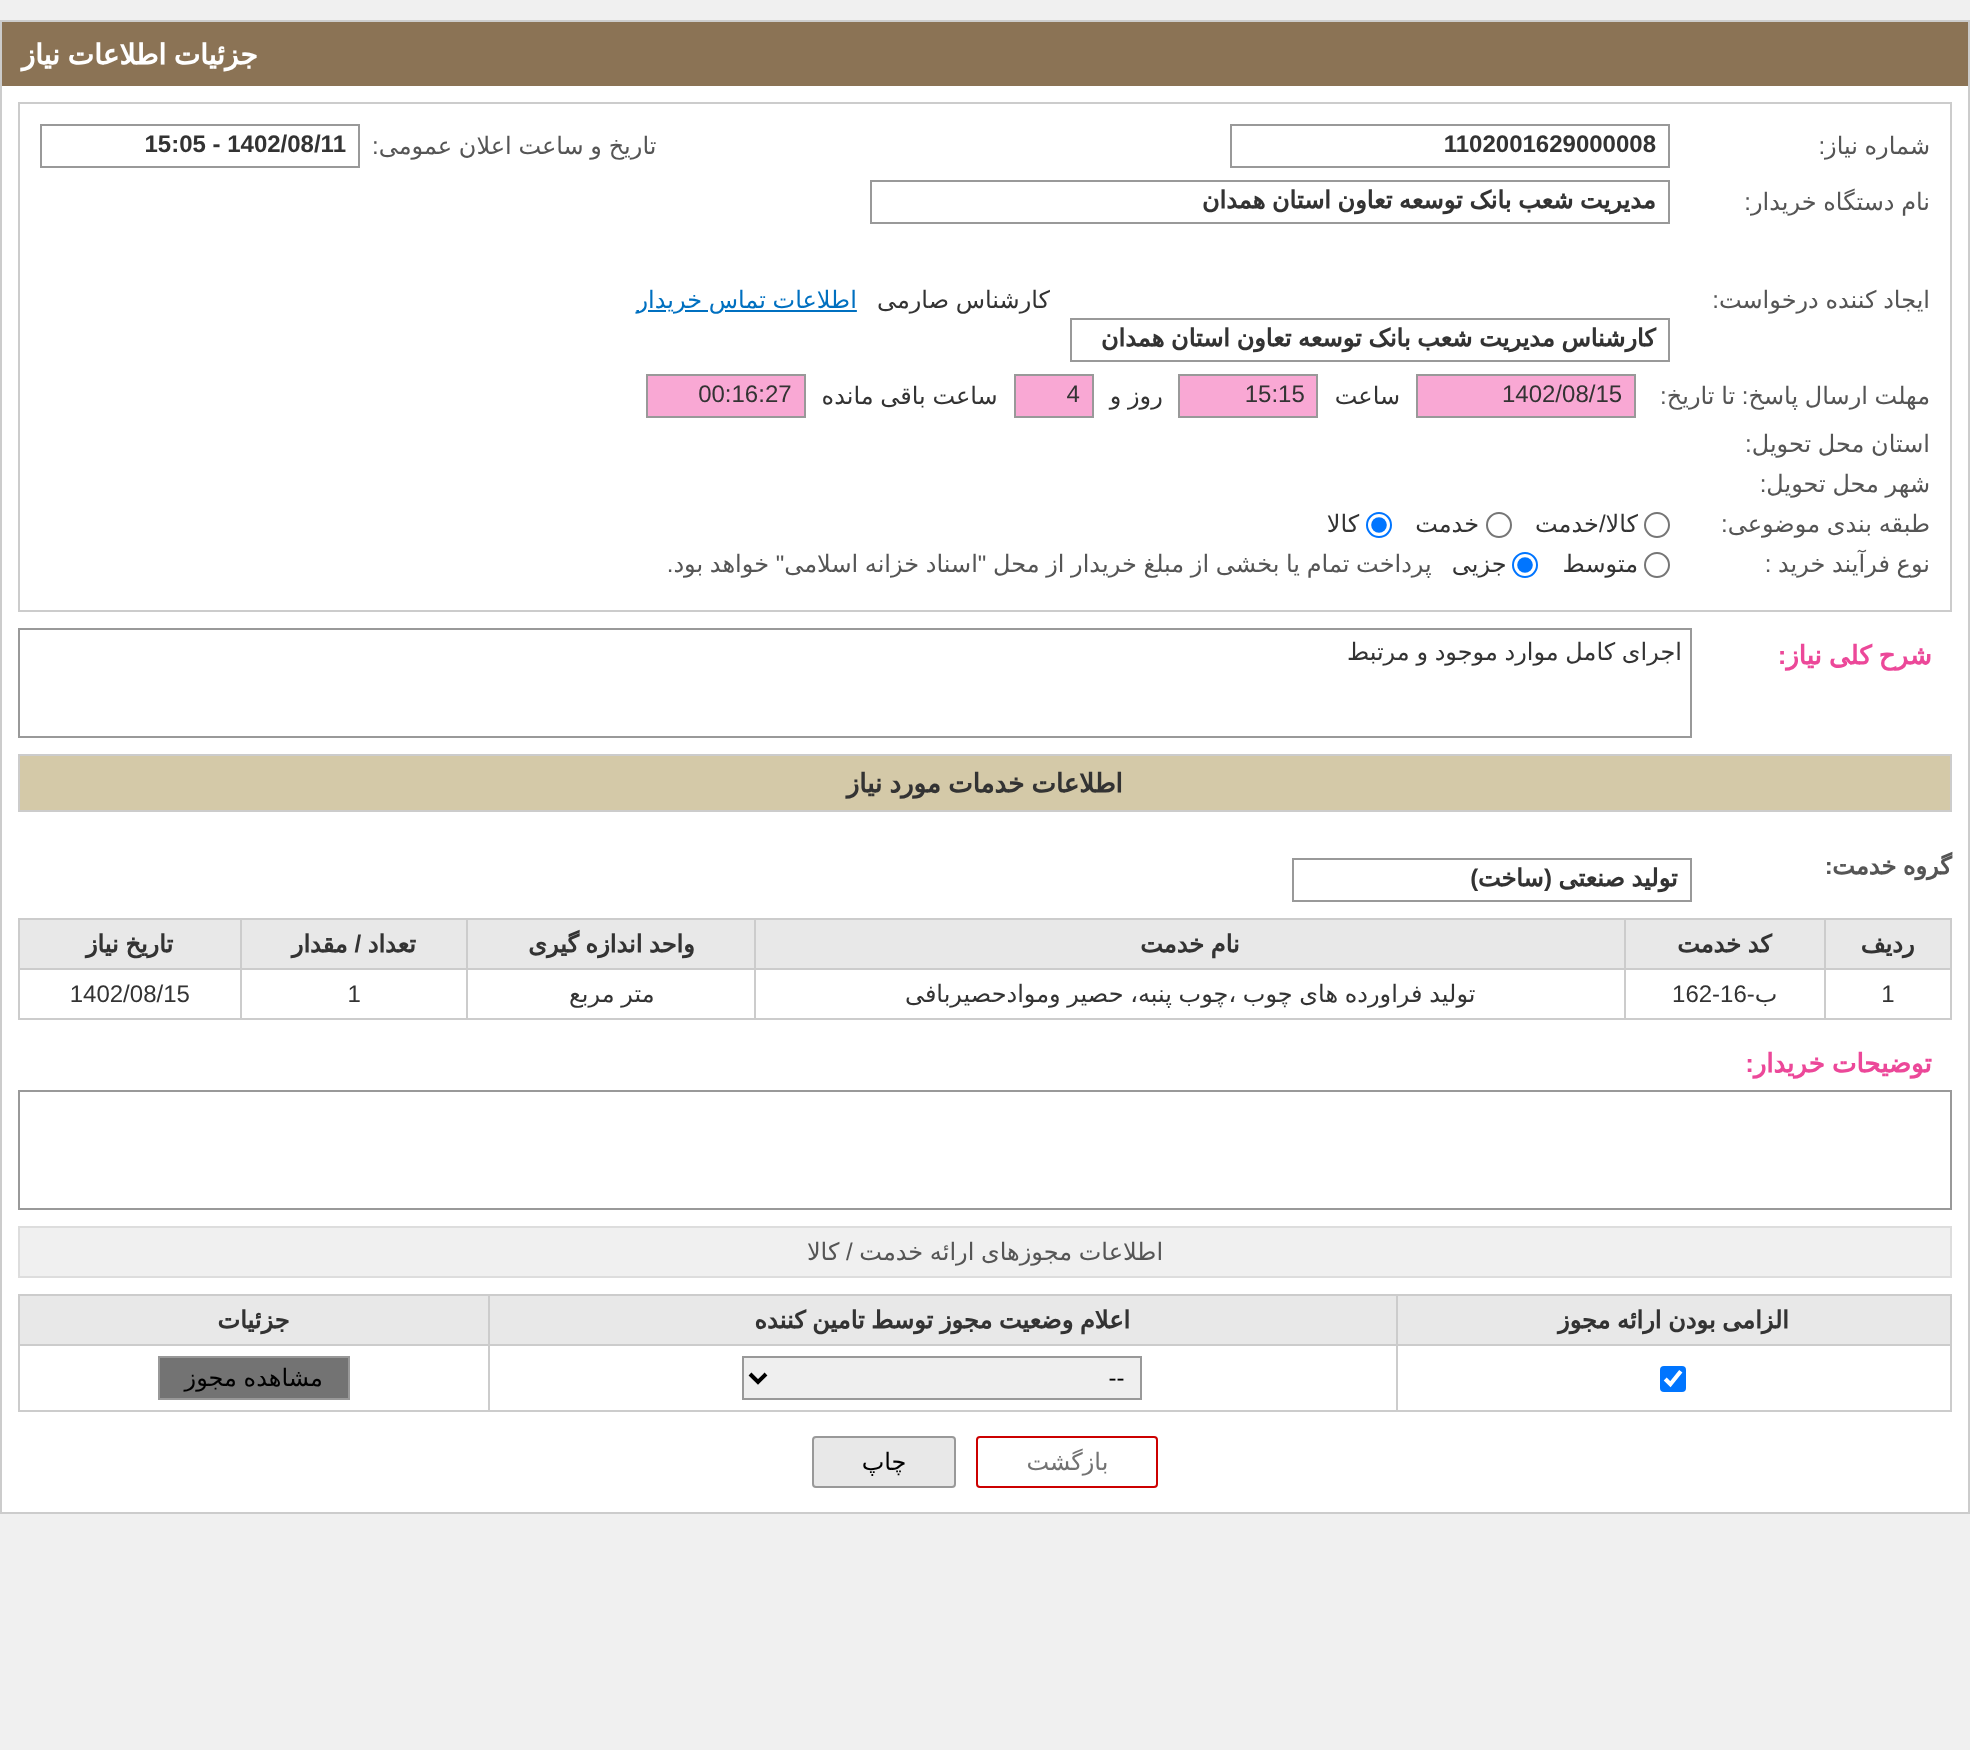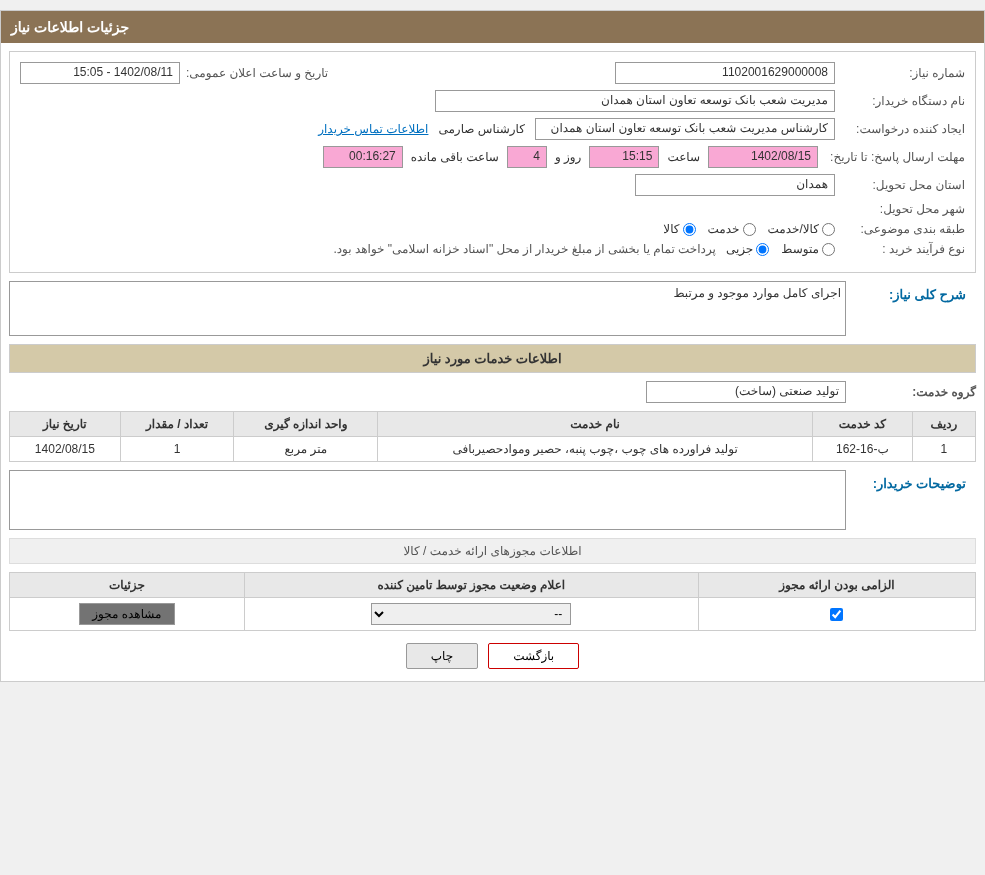--- a/index.html
+++ b/index.html
@@ -42,20 +42,21 @@
       padding-left: 8px;
       font-size: 12px;
     }
     .value-box {
       border: 1px solid #999;
       background: #fff;
       padding: 2px 6px;
       min-height: 22px;
       min-width: 200px;
       font-size: 12px;
+      font-weight: bold;
     }
     .value-box-sm {
       border: 1px solid #999;
       background: #f9a8d4;
       padding: 2px 6px;
       min-height: 22px;
       font-size: 12px;
     }
     .link-blue {
       color: #0070c0;
@@ -116,21 +117,21 @@
     .info-section-header {
       background: #d4c9a8;
       text-align: center;
       padding: 6px;
       font-weight: bold;
       font-size: 13px;
       margin: 8px 8px 0 8px;
       border: 1px solid #ccc;
     }
     .desc-label {
-      color: #0369a1;
+      color: #ec4899;
       font-size: 13px;
       font-weight: bold;
       padding: 6px 10px;
       min-width: 130px;
       text-align: right;
     }
     .buttons-row {
       display: flex;
       justify-content: center;
       gap: 10px;
@@ -143,21 +144,21 @@
       cursor: pointer;
       border: 1px solid #999;
       border-radius: 2px;
     }
     .btn-print {
       background: #e8e8e8;
     }
     .btn-back {
       background: #fff;
       border-color: #cc0000;
-      color: #000000;
+      color: #737373;
     }
     .separator-row {
       background: #f0f0f0;
       border: 1px solid #ddd;
       padding: 5px 10px;
       font-size: 12px;
       text-align: center;
       margin: 4px 8px;
       color: #555;
     }
@@ -201,39 +202,38 @@
       <span class="value-box" style="min-width:160px;">1402/08/11 - 15:05</span>
     </div>
 
     <div class="row">
       <span class="label">نام دستگاه خریدار:</span>
       <span class="value-box" style="min-width:400px;">مدیریت شعب بانک توسعه تعاون استان همدان</span>
     </div>
 
     <div class="row">
       <span class="label">ایجاد کننده درخواست:</span>
-      <span class="value-box" style="min-width:300px;">کارشناس مدیریت شعب بانک توسعه تعاون استان همدان</span>
+      <span class="value-box" style="min-width:300px;margin-top:41px;">کارشناس مدیریت شعب بانک توسعه تعاون استان همدان</span>
       <span style="padding: 0 10px;">کارشناس صارمی</span>
       <span class="link-blue">اطلاعات تماس خریدار</span>
     </div>
 
     <div class="row date-row">
       <span class="label">مهلت ارسال پاسخ: تا تاریخ:</span>
       <span class="value-box-sm" style="min-width:110px; padding:2px 6px;">1402/08/15</span>
       <span class="inline-label">ساعت</span>
       <span class="value-box-sm" style="min-width:70px;">15:15</span>
       <span class="inline-label">روز و</span>
       <span class="value-box-sm" style="min-width:40px;">4</span>
       <span class="inline-label">ساعت باقی مانده</span>
       <span class="value-box-sm" style="min-width:80px;">00:16:27</span>
     </div>
 
     <div class="row">
       <span class="label">استان محل تحویل:</span>
-      <span class="value-box" style="min-width:200px;">همدان</span>
     </div>
 
     <div class="row">
       <span class="label">شهر محل تحویل:</span>
     </div>
 
     <div class="row">
       <span class="label">طبقه بندی موضوعی:</span>
       <div class="radio-group">
         <div class="radio-item">
@@ -272,21 +272,21 @@
     <span class="desc-label">شرح کلی نیاز:</span>
     <div style="flex:1; border:1px solid #999; min-height:55px; padding:4px; font-size:12px; background:#fff;">
       <span>اجرای کامل موارد موجود و مرتبط</span>
     </div>
   </div>
 
   <div class="info-section-header">اطلاعات خدمات مورد نیاز</div>
 
   <div class="row" style="margin:8px;">
     <span class="label" style="font-weight:bold;">گروه خدمت:</span>
-    <span class="value-box" style="min-width:200px;">تولید صنعتی (ساخت)</span>
+    <span class="value-box" style="min-width:200px;margin-top:15px;">تولید صنعتی (ساخت)</span>
   </div>
 
   <div class="table-section">
     <table>
       <thead>
         <tr>
           <th>ردیف</th>
           <th>کد خدمت</th>
           <th>نام خدمت</th>
           <th>واحد اندازه گیری</th>
@@ -300,21 +300,21 @@
           <td>ب-16-162</td>
           <td>تولید فراورده های چوب ،چوب پنبه، حصیر وموادحصیربافی</td>
           <td>متر مربع</td>
           <td>1</td>
           <td>1402/08/15</td>
         </tr>
       </tbody>
     </table>
   </div>
 
-  <div style="display:flex; align-items:flex-start; margin:8px;">
+  <div style="display:flex; align-items:flex-start; margin:8px;flex-direction:column;">
     <span class="desc-label" style="font-weight:bold;">توضیحات خریدار:</span>
     <textarea class="textarea-box" style=""></textarea>
   </div>
 
   <div class="separator-row">اطلاعات مجوزهای ارائه خدمت / کالا</div>
 
   <div class="table-section">
     <table>
       <thead>
         <tr>

